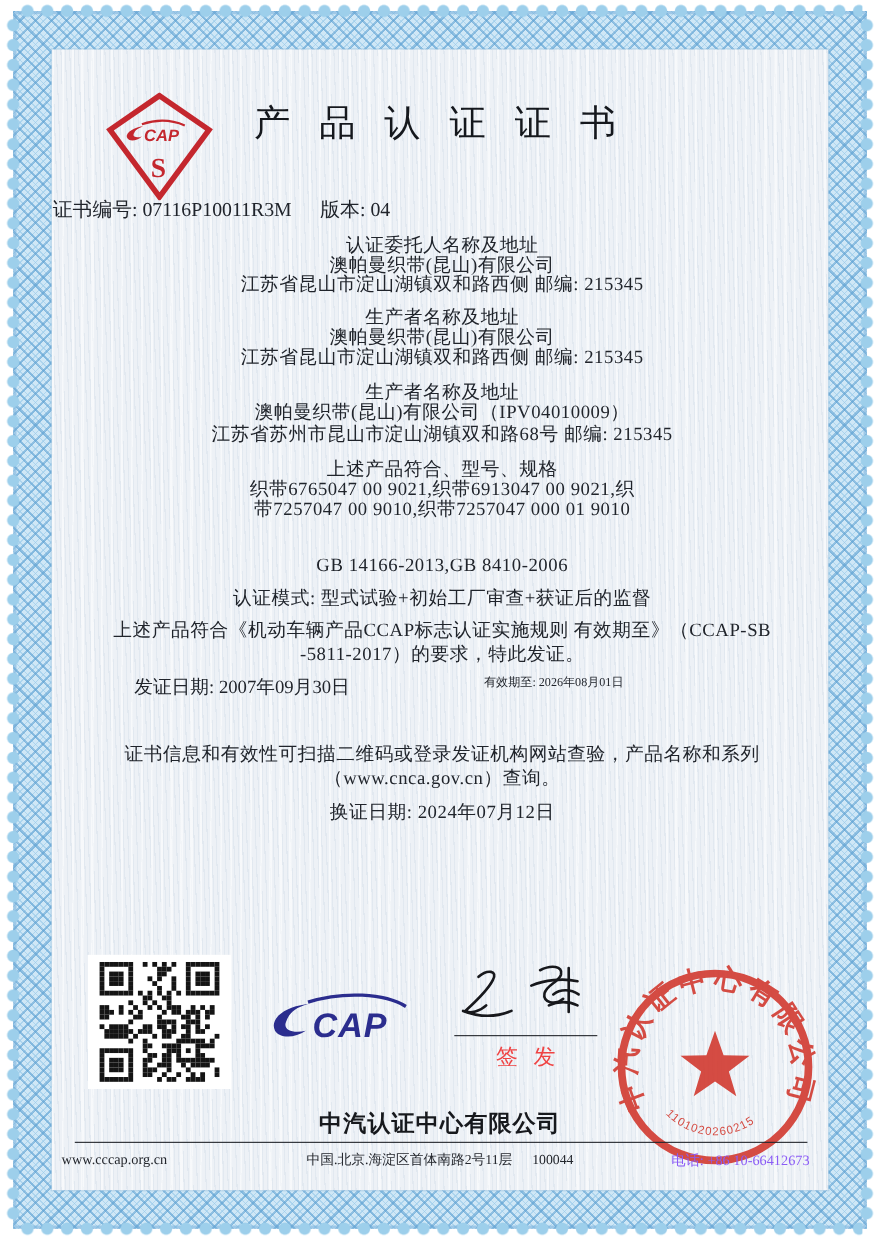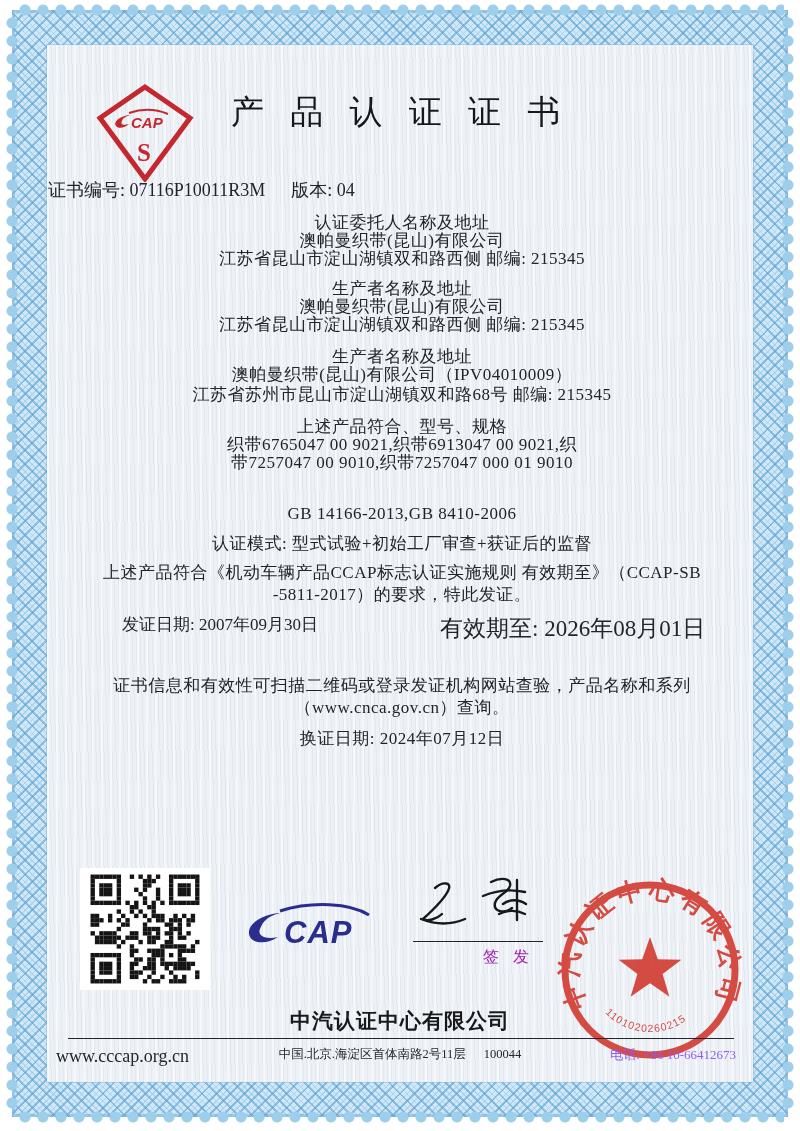--- a/index.html
+++ b/index.html
@@ -35,34 +35,34 @@
       repeating-linear-gradient(88deg, rgba(196,210,224,.28) 0 1px, rgba(255,255,255,0) 1px 4px);
     box-shadow:0 0 0 1px rgba(130,180,215,.45);
   }
   
   .tl{position:absolute;left:52px;right:48px;text-align:center;font-size:17px;line-height:20px;letter-spacing:.5px;color:#20242b;}
   #title{position:absolute;left:48px;right:48px;top:90px;text-align:center;
     font-size:33px;font-weight:normal;letter-spacing:9px;color:#15181d;}
   #certline{position:absolute;left:48px;right:48px;top:178px;font-size:18px;color:#20242b;}
   #certline .gap{display:inline-block;width:26px;}
   .daterow-left{position:absolute;left:122px;top:613px;font-size:17px;}
-  .daterow-right{position:absolute;left:440px;top:613px;font-size:23px;}
+  .daterow-right{position:absolute;left:440px;top:613px;font-size:11px;}
   
   #qr{position:absolute;left:80px;top:868px;width:130px;height:122px;background:#ffffff;}
   #ccap-logo{position:absolute;left:240px;top:901px;width:138px;height:54px;}
   #gem-logo{position:absolute;left:95px;top:84px;width:100px;height:98px;}
   #sig{position:absolute;left:413px;top:874px;width:135px;height:70px;}
   #sig-line{position:absolute;left:413px;top:941px;width:130px;border-top:1.6px solid #23262c;}
-  #sig-label{position:absolute;left:413px;top:947px;width:130px;text-align:right;font-size:16px;letter-spacing:14px;padding-left:14px;box-sizing:border-box;color:#a21caf;}
+  #sig-label{position:absolute;left:413px;top:947px;width:130px;text-align:center;font-size:20px;letter-spacing:14px;padding-left:14px;box-sizing:border-box;color:#ef4444;}
   #seal{position:absolute;left:556px;top:876px;width:188px;height:188px;opacity:.9;}
   
   #footer-company{position:absolute;left:48px;right:48px;top:1007px;text-align:center;
     font-family:"Liberation Sans","DejaVu Sans",sans-serif;font-size:21px;font-weight:bold;color:#17191d;letter-spacing:1px;}
   #footer-line{position:absolute;left:68px;right:66px;top:1038px;border-top:1.6px solid #23262c;}
-  #footer-web{position:absolute;left:56px;top:1046px;font-size:18px;color:#23262c;}
+  #footer-web{position:absolute;left:56px;top:1046px;font-size:13px;color:#23262c;}
   #footer-addr{position:absolute;left:200px;width:400px;top:1046px;text-align:center;font-size:12.5px;color:#23262c;}
   #footer-addr .pc{margin-left:18px;}
   #footer-phone{position:absolute;right:64px;top:1046px;font-size:13px;color:#8b5cf6;}
 </style>
 </head>
 <body>
 
 <div id="certificate">
   <div id="frame">
     <div class="scallop sc-top"></div>

